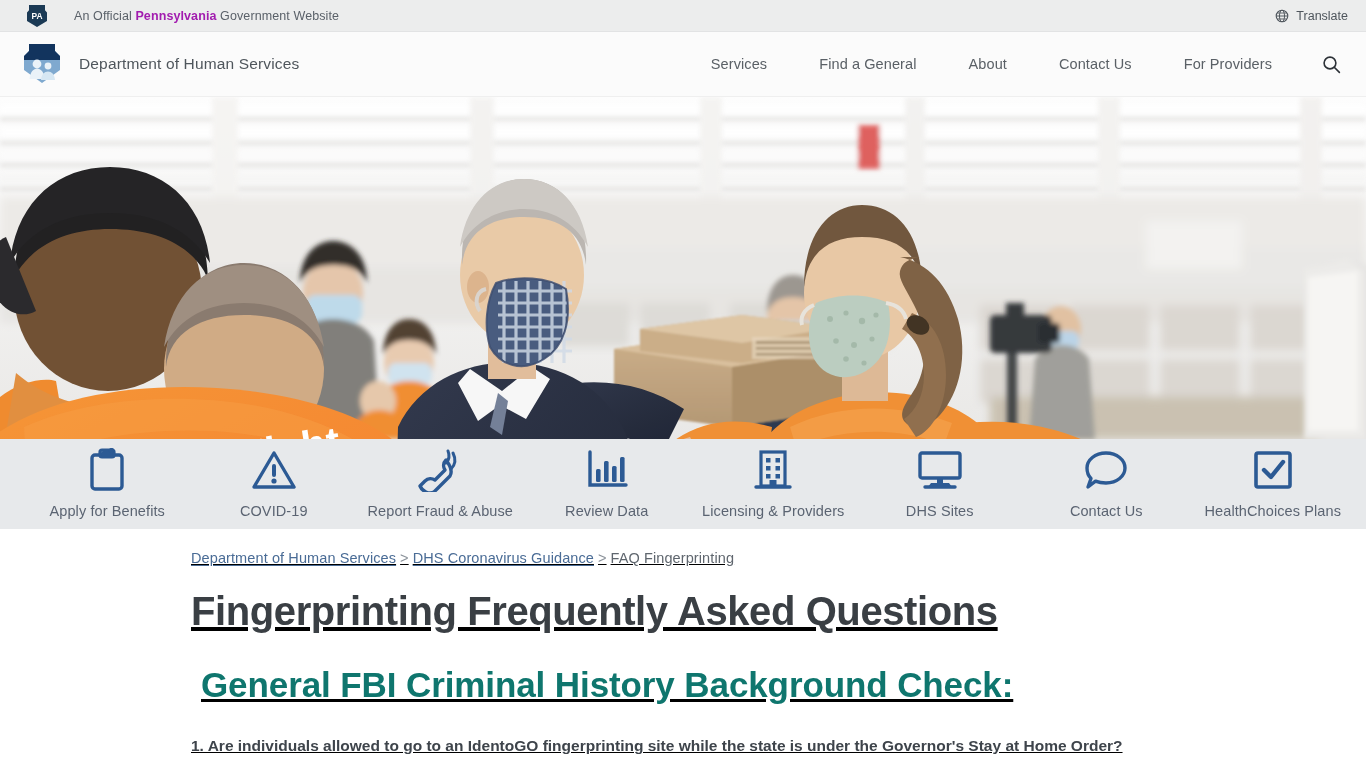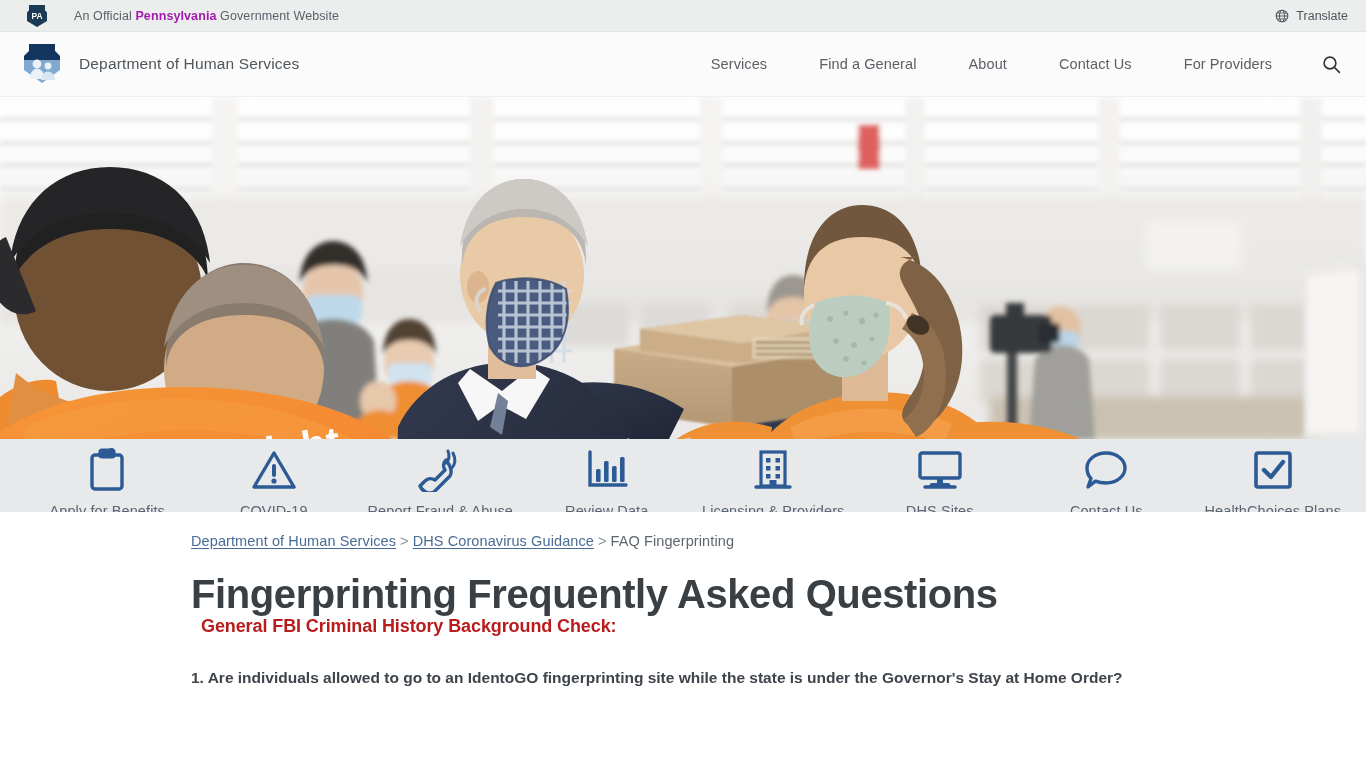--- a/index.html
+++ b/index.html
@@ -79,21 +79,21 @@
     position: relative;
     width: 1366px;
     height: 342px;
     overflow: hidden;
     background: #d9d6d2;
   }
   .hero svg { display: block; width: 1366px; height: 342px; }
 
   
   .quicklinks {
-    height: 73px;
+    height: 90px;
     background: #e7e9eb;
     display: flex;
     align-items: flex-start;
     justify-content: center;
     padding: 9px 10px 0 24px;
     overflow: hidden;
   }
   .ql-item {
     flex: 1 1 0;
     display: flex;
@@ -117,20 +117,21 @@
     text-align: center;
     line-height: 1.45;
     letter-spacing: .1px;
     max-width: 150px;
   }
 
   
   .content {
     background: #ffffff;
     padding: 16px 0 0 0;
+    text-decoration: underline;
   }
   .content-inner {
     width: 1000px;
     margin: 0 auto;
     padding-left: 8px;
   }
   .breadcrumb {
     font-size: 14.5px;
     color: #6d7681;
     letter-spacing: .1px;
@@ -147,24 +148,25 @@
   .page-title {
     margin-top: 24px;
     font-size: 40px;
     line-height: 1.08;
     font-weight: 700;
     color: #3a3f44;
     letter-spacing: -0.4px;
     font-stretch: condensed;
   }
   .section-head {
+    margin-top: 32px;
     margin-left: 10px;
-    font-size: 18px;
+    font-size: 35px;
     font-weight: 700;
-    color: #b91c1c;
+    color: #0f766e;
     letter-spacing: -0.1px;
   }
   .faq-q {
     margin-top: 28px;
     font-size: 15.5px;
     font-weight: 700;
     color: #3e444b;
     line-height: 1.68;
     max-width: 960px;
   }

